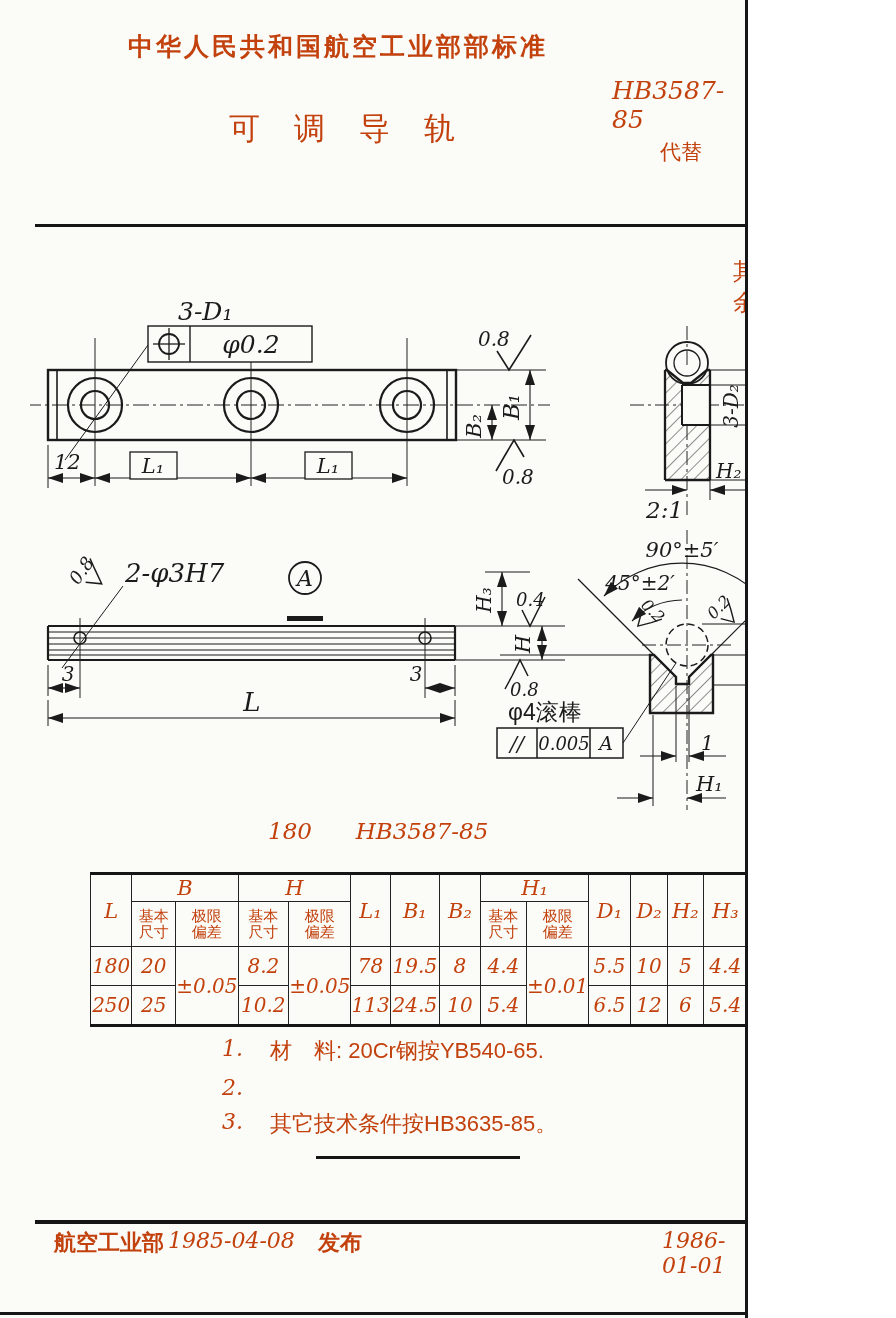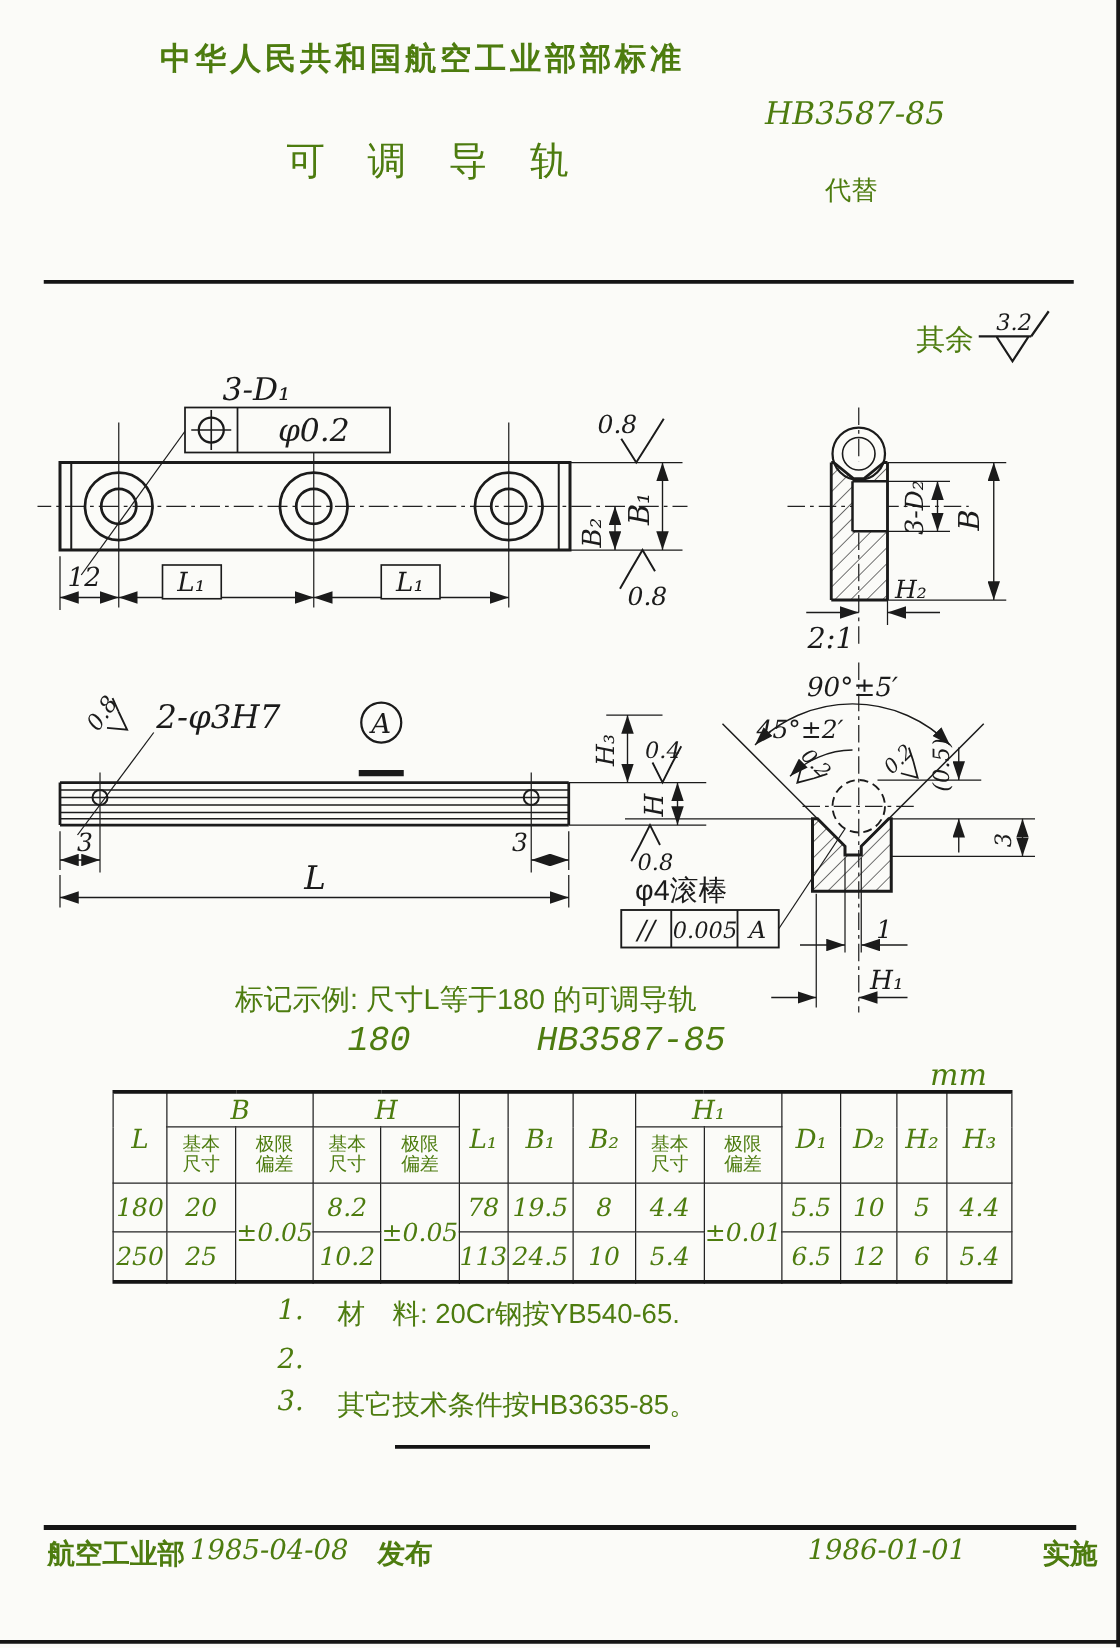--- a/index.html
+++ b/index.html
@@ -1,47 +1,47 @@
 <!DOCTYPE html>
 <html><head>
 <meta charset="utf-8">
 <style>
   html,body{margin:0;padding:0;}
-  #sheet{position:relative;width:896px;height:1318px;background:#fbfbf8;color:#4d7c0f;
+  #sheet{position:relative;width:748px;height:1318px;background:#fbfbf8;color:#c2410c;
          font-family:"Liberation Sans",sans-serif;overflow:hidden;}
   .abs{position:absolute;}
   .hw{font-family:"DejaVu Serif",serif;font-style:italic;}
   .rule{background:#151515;}
   .ministry{left:128px;top:30px;font-size:25px;font-weight:bold;letter-spacing:3px;}
   .title{left:202px;top:108px;font-size:31px;letter-spacing:34px;margin-left:27px;}
   .code{left:612px;top:76px;font-size:25px;}
   .replaces{left:612px;top:138px;font-size:21px;margin-left:48px;}
   .qiyu{left:733px;top:246px;display:flex;align-items:flex-start;gap:2px;}
   .qiyu .lab{font-size:23px;padding-top:10px;}
   .marking1{left:188px;top:784px;font-size:23px;}
-  .marking2{left:278px;top:818px;font-size:28px;white-space:pre;font-family:Liberation Mono, monospace;}
+  .marking2{left:268px;top:818px;font-size:23px;white-space:pre;}
   .mm{left:744px;top:846px;font-size:24px;}
   svg text{fill:#1b1b1b;}
   .dim{font-family:"DejaVu Serif",serif;font-style:italic;}
   .cjk{font-family:"Liberation Sans",sans-serif;}
   line,path,circle,rect.fr,polyline{stroke-linecap:butt;}
   
   table.dims{position:absolute;left:90px;top:872px;border-collapse:collapse;table-layout:fixed;
              border-top:3px solid #151515;border-bottom:3px solid #151515;}
   table.dims th,table.dims td{border:1.6px solid #232323;text-align:center;vertical-align:middle;padding:0;}
   table.dims th{font-weight:normal;}
   tr.grp th{height:26px;font-size:21px;font-family:"DejaVu Serif",serif;font-style:italic;}
   tr.sub th{height:44px;font-size:15px;white-space:pre-line;line-height:1.1;}
   table.dims td{height:38px;font-size:20px;font-family:"DejaVu Serif",serif;font-style:italic;}
   
   .notes{left:222px;top:1036px;font-size:22px;}
   .note{display:flex;margin-bottom:9px;}
   .note .num{width:48px;font-family:"DejaVu Serif",serif;font-style:italic;}
   
-  .ft{top:1228px;font-size:22px;}
+  .ft{top:1228px;font-size:22px;margin-left:16px;}
   .b{font-weight:bold;}
 </style>
 </head>
 <body>
 
 <div id="sheet">
 
   <div class="abs ministry">中华人民共和国航空工业部部标准</div>
   <div class="abs title">可调导轨</div>
   <div class="abs code hw">HB3587-85</div>
@@ -283,21 +283,20 @@
     <text x="28" y="220" class="cjk" font-size="23">φ4滚棒</text>
     <rect class="fr" x="17" y="228" width="126" height="30" fill="#fbfbf8" stroke="#1b1b1b" stroke-width="1.5"></rect>
     <line x1="57" y1="228" x2="57" y2="258" stroke="#1b1b1b" stroke-width="1.5"></line>
     <line x1="110" y1="228" x2="110" y2="258" stroke="#1b1b1b" stroke-width="1.5"></line>
     <text x="37" y="251" text-anchor="middle" class="dim" font-size="21">//</text>
     <text x="84" y="250" text-anchor="middle" class="dim" font-size="18">0.005</text>
     <text x="126" y="250" text-anchor="middle" class="dim" font-size="19">A</text>
     <line x1="143" y1="243" x2="196" y2="163" stroke="#1b1b1b" stroke-width="1"></line>
   </svg>
 
-  <div class="abs marking1">标记示例: 尺寸L等于180 的可调导轨</div>
   <div class="abs marking2 hw">180      HB3587-85</div>
 
   <div class="abs mm hw">mm</div>
   <table class="dims">
     <colgroup>
       <col style="width:43px">
         <col style="width:55px">
         <col style="width:53px">
         <col style="width:54px">
       <col style="width:53px">

